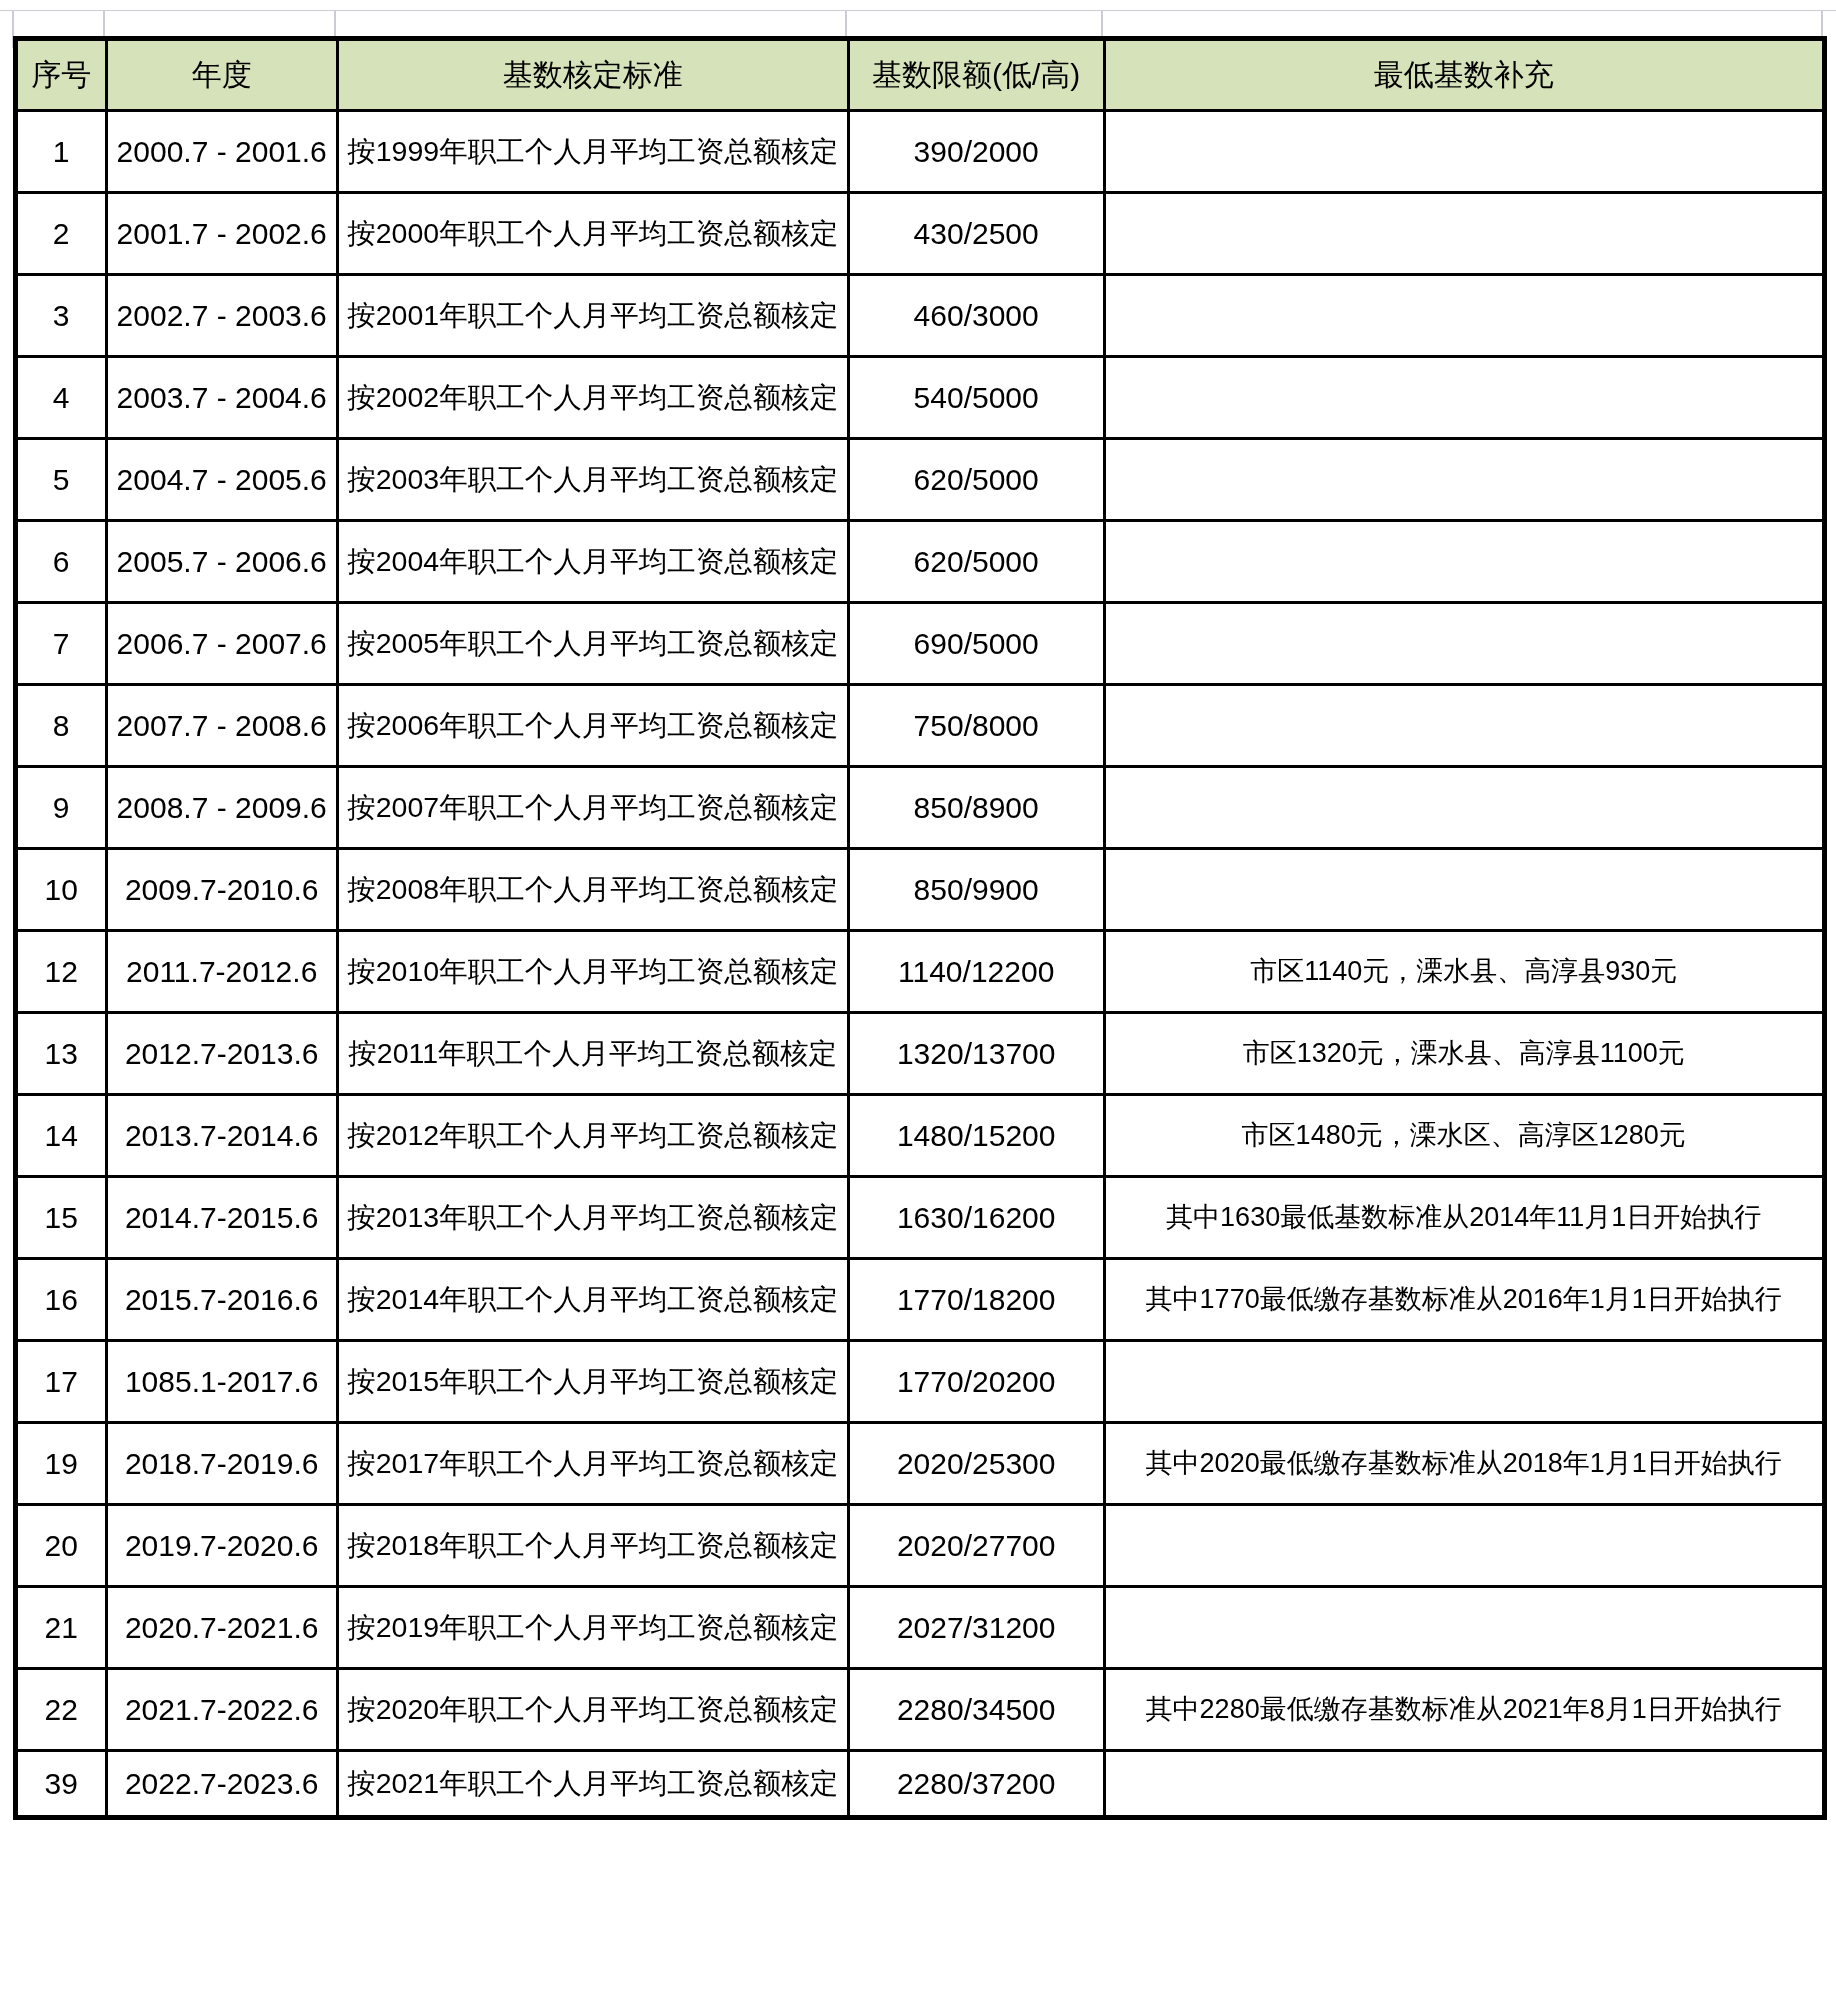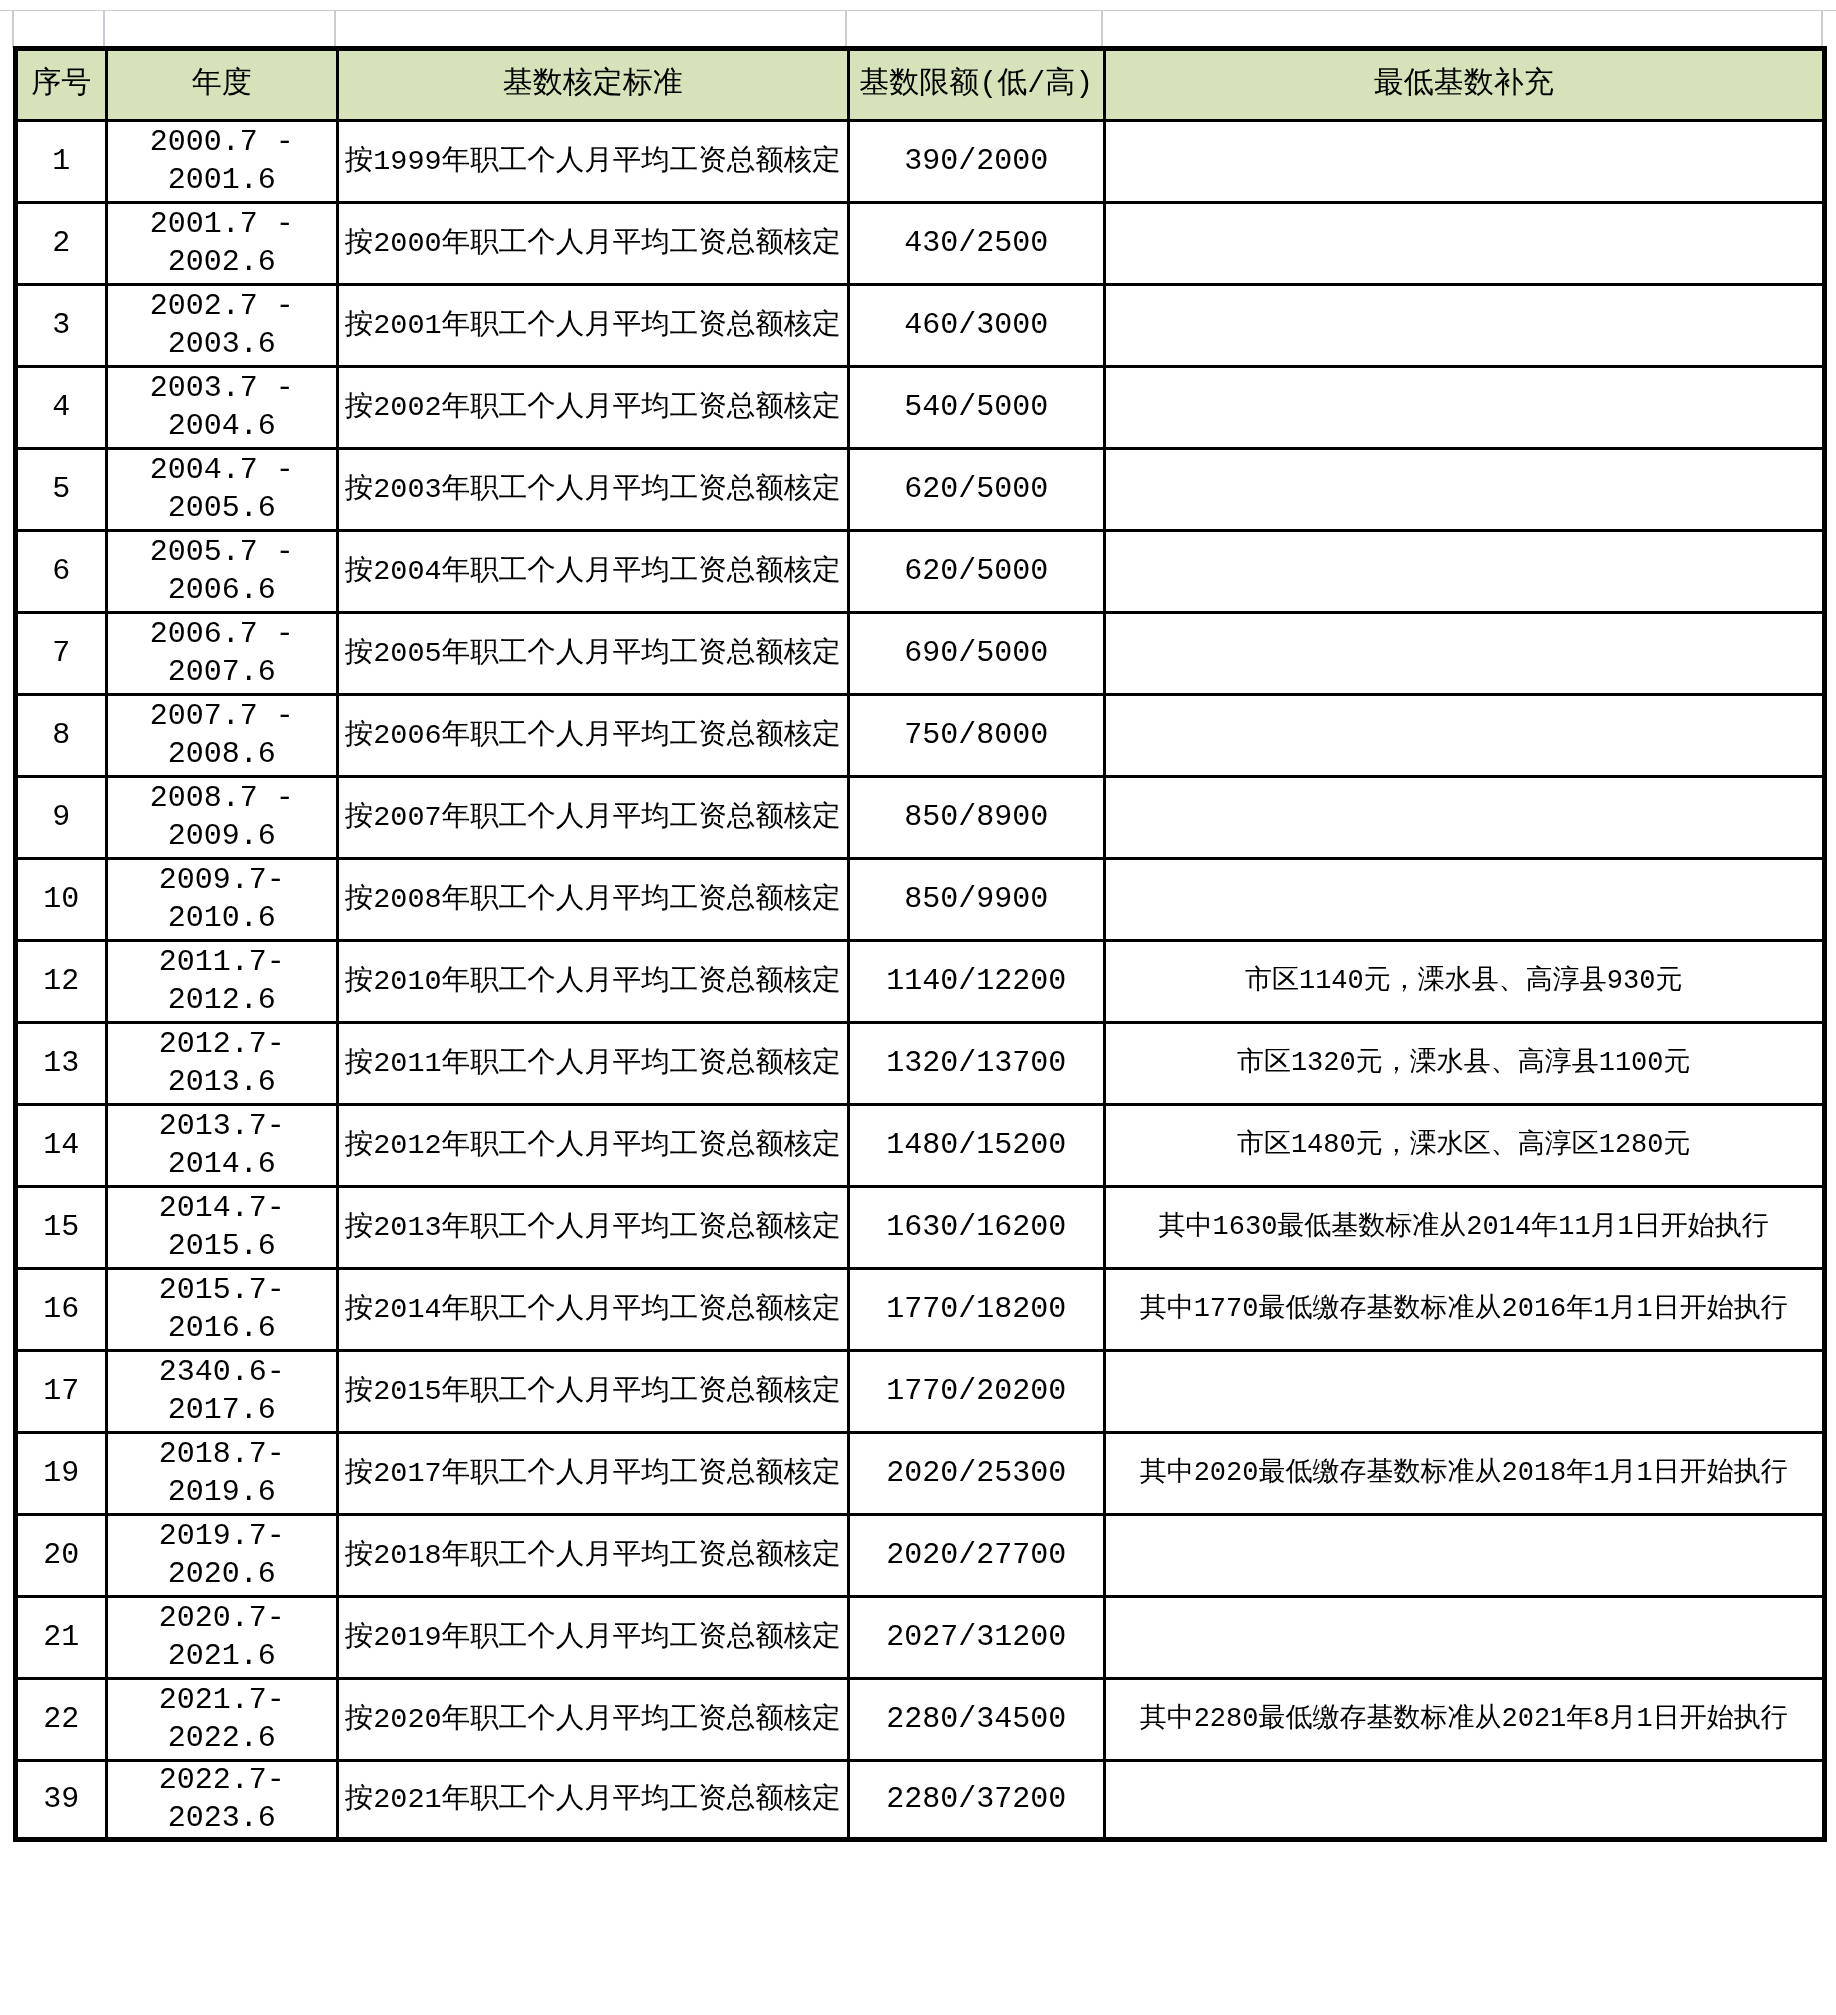--- a/index.html
+++ b/index.html
@@ -33,26 +33,25 @@
   .gv1 { left: 12px; }
   .gv2 { left: 103px; }
   .gv3 { left: 334px; }
   .gv4 { left: 845px; }
   .gv5 { left: 1101px; }
   .gv6 { left: 1821px; }
 
   table.base-table {
     position: absolute;
     left: 12.7px;
-    top: 46px;
+    top: 36px;
     width: 1809px;
     border-collapse: collapse;
     table-layout: fixed;
     border: 5.2px solid #000000;
-    font-family: Liberation Mono, monospace;
   }
   .base-table th,
   .base-table td {
     border: 3.7px solid #000000;
     text-align: center;
     vertical-align: middle;
     padding: 0 4.5px;
     overflow: hidden;
     line-height: 1.25;
   }
@@ -215,21 +214,21 @@
       </tr>
       <tr>
         <td class="col-seq">16</td>
         <td class="col-year">2015.7-2016.6</td>
         <td class="col-standard">按2014年职工个人月平均工资总额核定</td>
         <td class="col-limit">1770/18200</td>
         <td class="col-supplement">其中1770最低缴存基数标准从2016年1月1日开始执行</td>
       </tr>
       <tr>
         <td class="col-seq">17</td>
-        <td class="col-year">2340.6-2017.6</td>
+        <td class="col-year">1085.1-2017.6</td>
         <td class="col-standard">按2015年职工个人月平均工资总额核定</td>
         <td class="col-limit">1770/20200</td>
         <td class="col-supplement"></td>
       </tr>
       <tr>
         <td class="col-seq">19</td>
         <td class="col-year">2018.7-2019.6</td>
         <td class="col-standard">按2017年职工个人月平均工资总额核定</td>
         <td class="col-limit">2020/25300</td>
         <td class="col-supplement">其中2020最低缴存基数标准从2018年1月1日开始执行</td>

